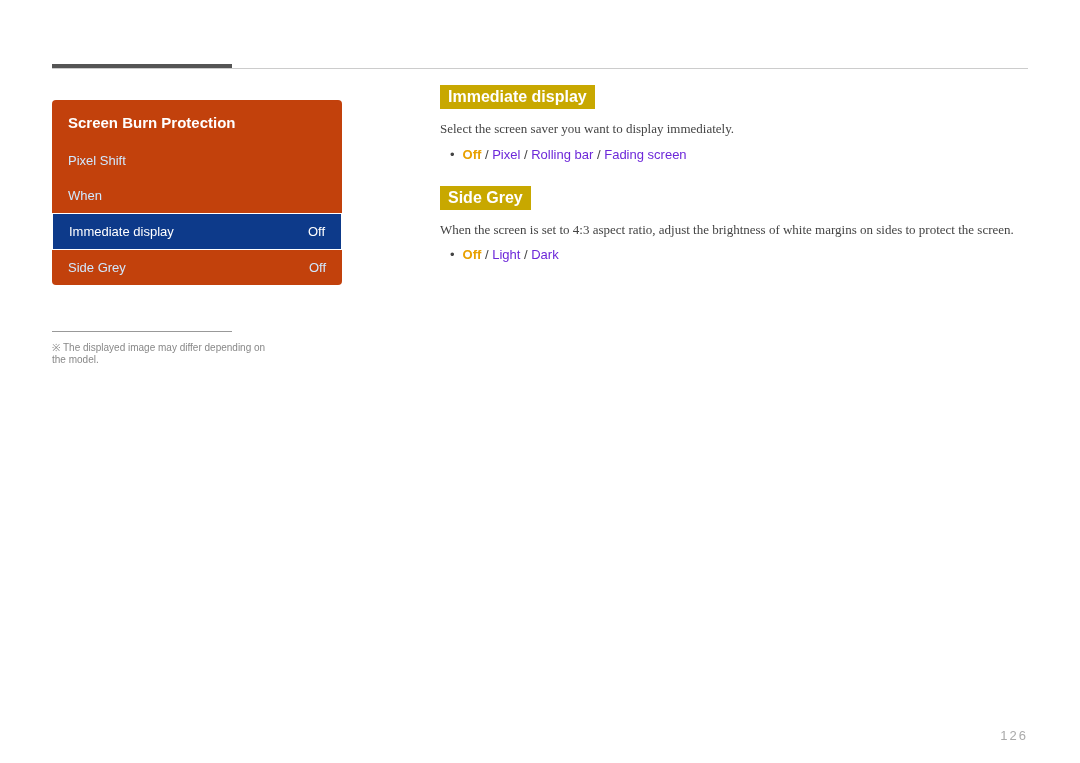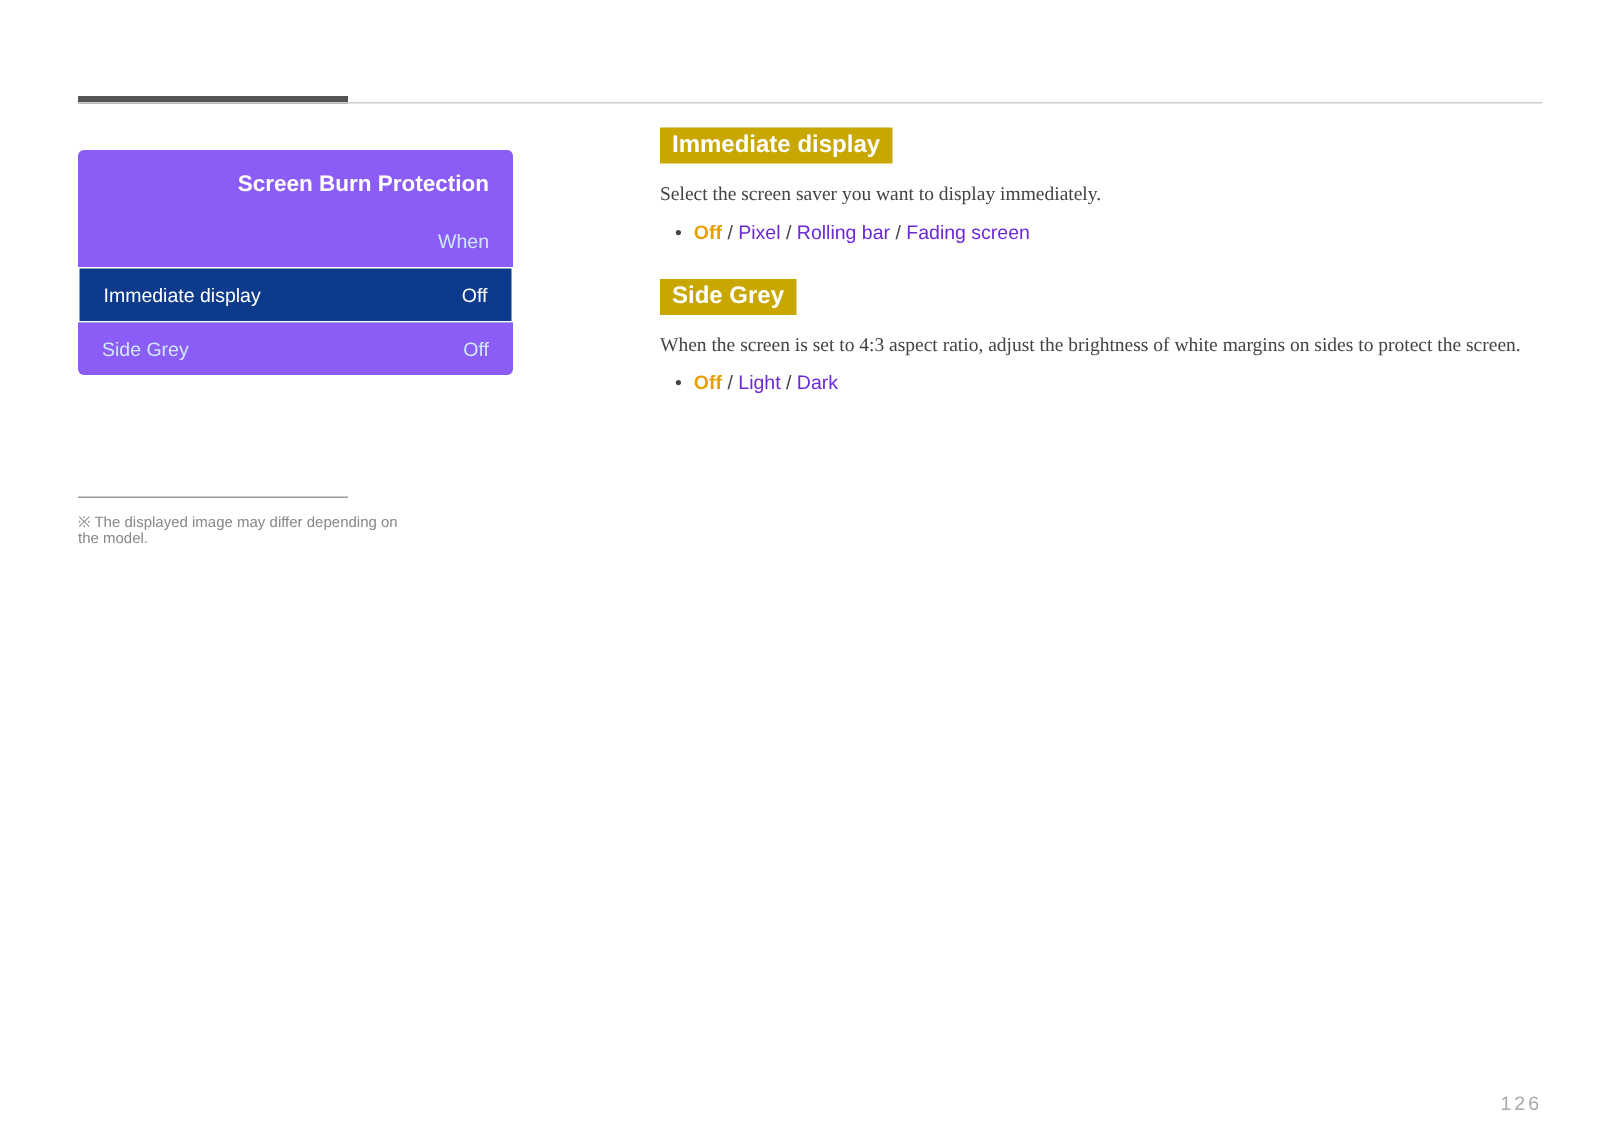--- a/index.html
+++ b/index.html
@@ -35,24 +35,23 @@
 
     
     .left-panel {
       position: absolute;
       top: 100px;
       left: 52px;
       width: 290px;
     }
 
     .menu-box {
-      background: #8b5cf6;
+      background: #c2410c;
       border-radius: 4px;
       overflow: hidden;
-      text-align: right;
     }
 
     .menu-title {
       color: #ffffff;
       font-size: 15px;
       font-weight: bold;
       padding: 14px 16px 12px 16px;
     }
 
     .menu-item {
@@ -178,20 +177,23 @@
   </style>
 </head>
 <body>
 
 <div class="top-line-thick"></div>
 <div class="top-line"></div>
 
 <div class="left-panel">
   <div class="menu-box">
     <div class="menu-title">Screen Burn Protection</div>
+    <div class="menu-item">
+      <span>Pixel Shift</span>
+    </div>
     <div class="menu-item">
       <span>When</span>
     </div>
     <div class="menu-item active has-value">
       <span>Immediate display</span>
       <span class="menu-item-value">Off</span>
     </div>
     <div class="menu-item has-value">
       <span>Side Grey</span>
       <span class="menu-item-value">Off</span>

